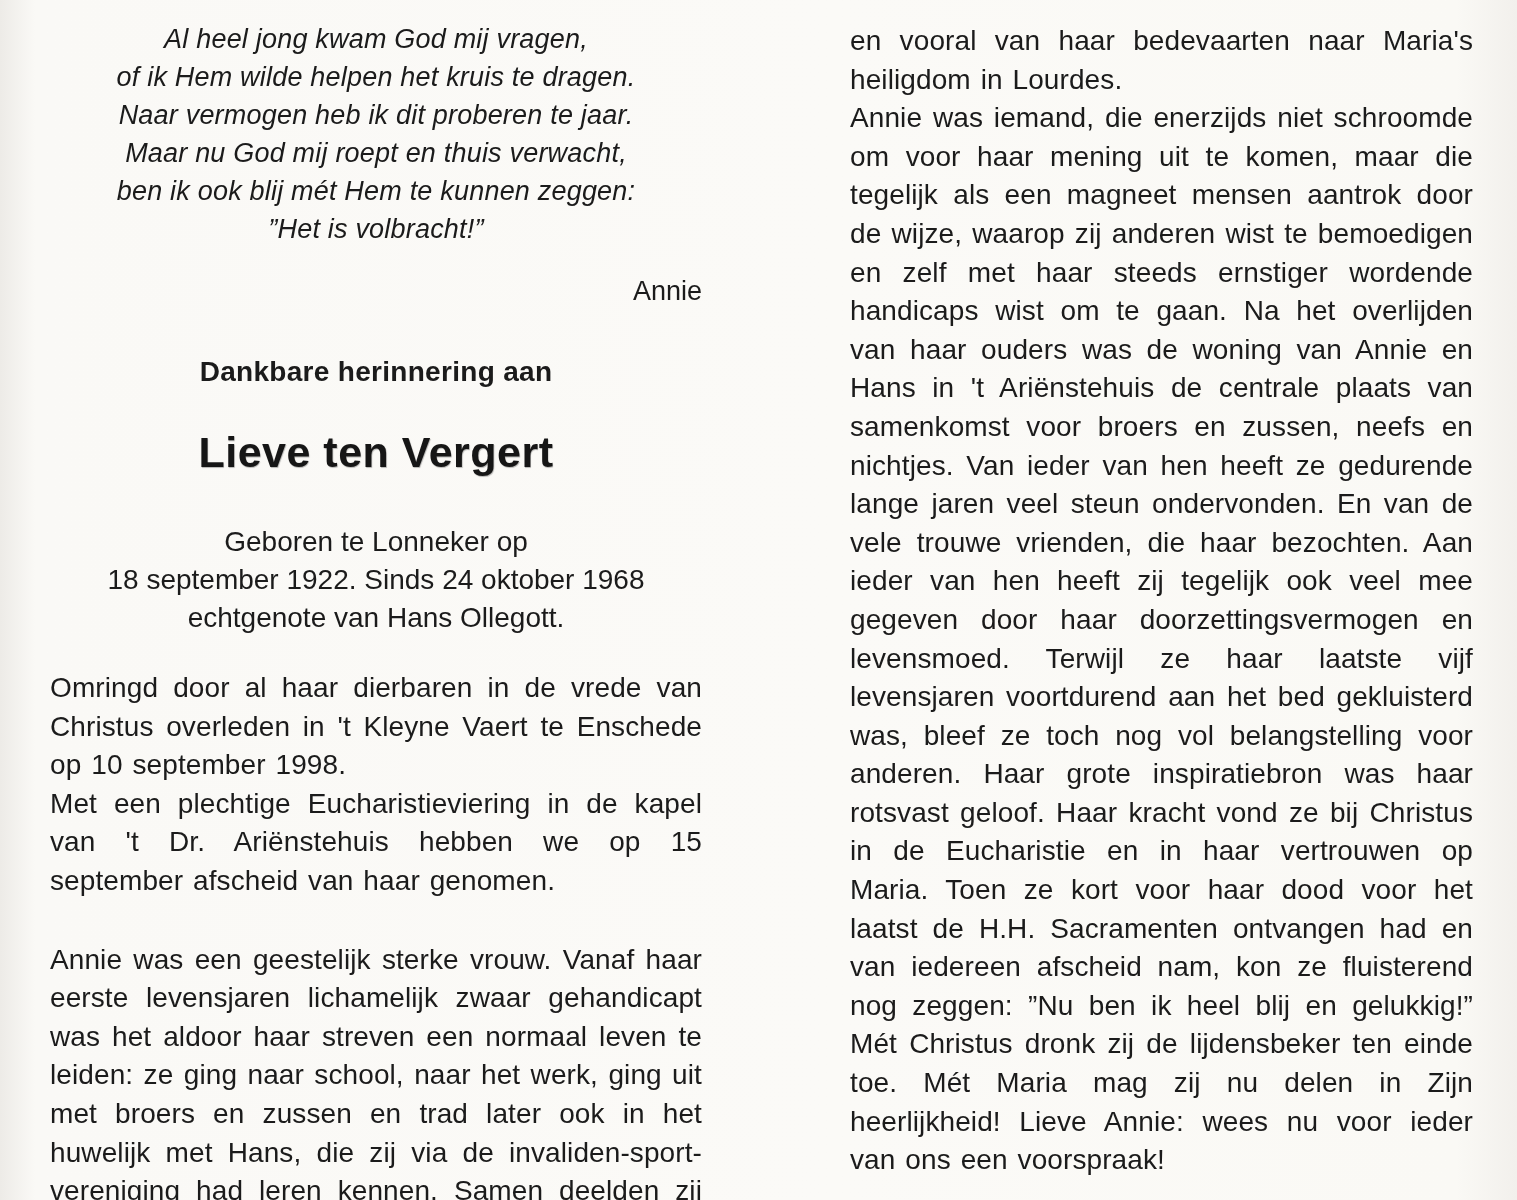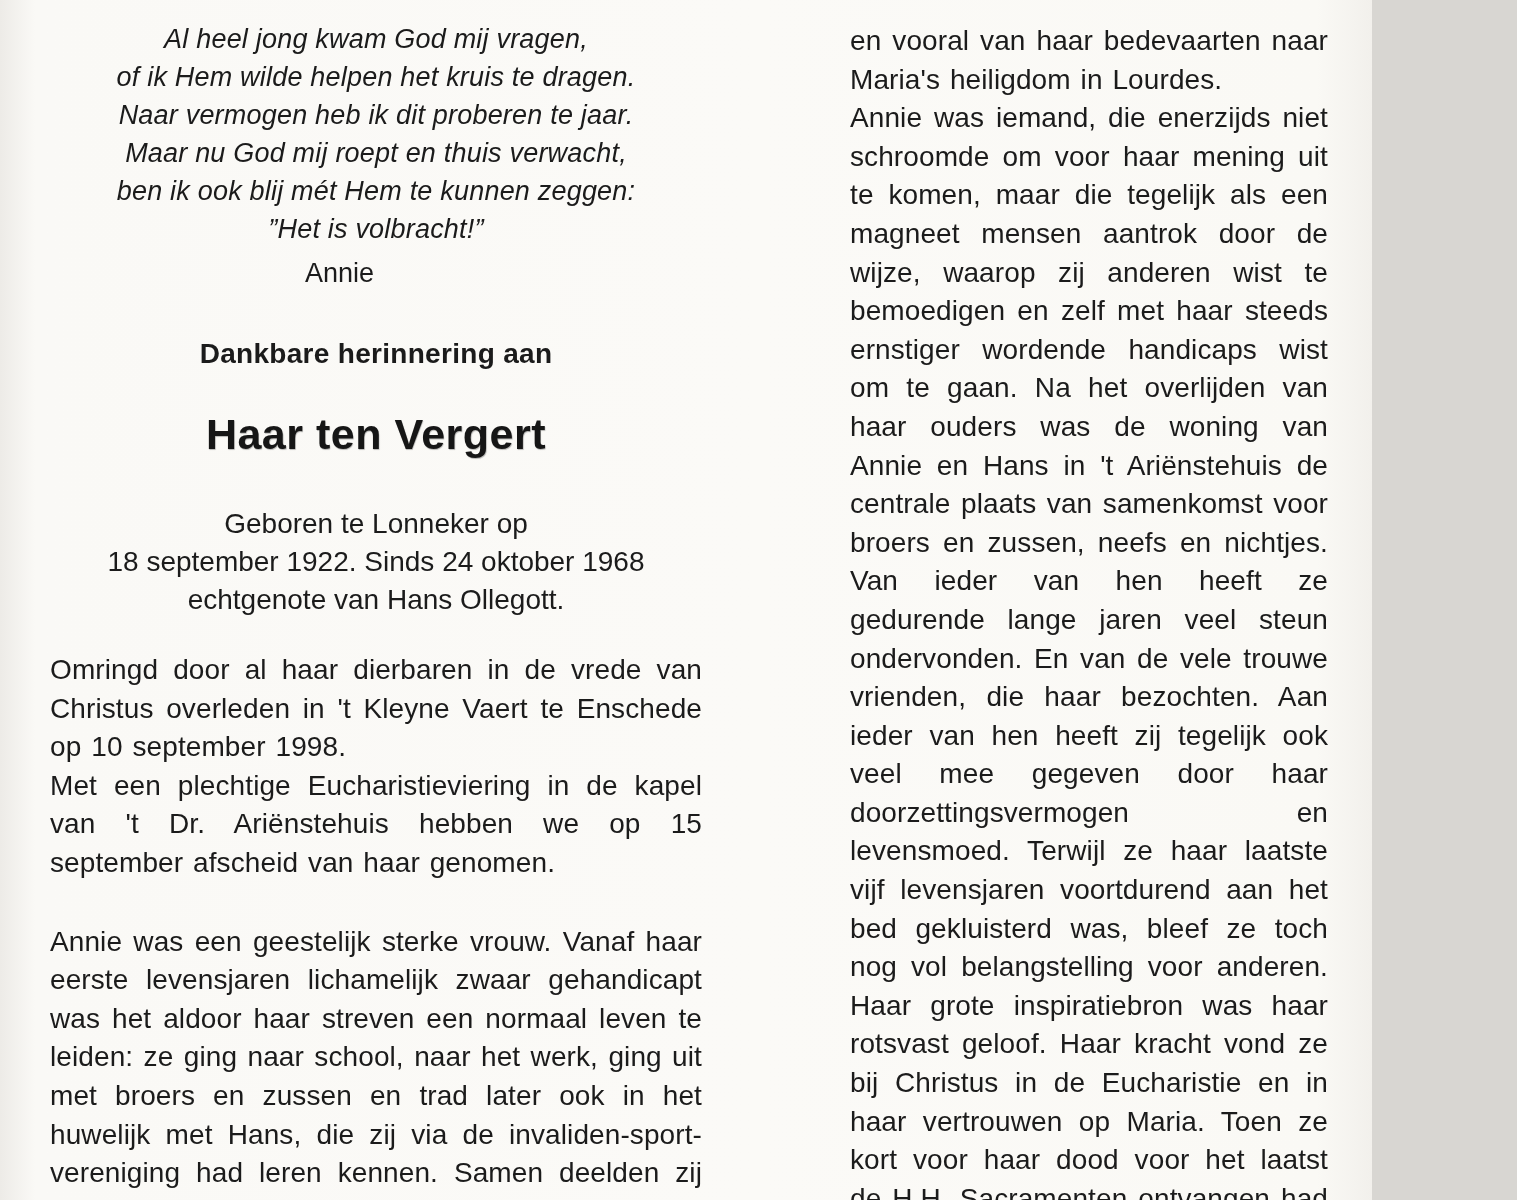--- a/index.html
+++ b/index.html
@@ -2,21 +2,21 @@
 <html><head>
 <meta charset="utf-8">
 <style>
   html, body {
     margin: 0;
     padding: 0;
     background: #d8d6d2;
   }
   .page {
     position: relative;
-    width: 1372px;
+    width: 1517px;
     height: 1200px;
     box-sizing: border-box;
     background: linear-gradient(90deg, #edebe7 0px, #faf9f6 35px, #fbfaf7 55%, #faf9f5 96%, #f2f0ec 100%);
     font-family: "Liberation Sans", sans-serif;
     color: #1b1b1b;
     display: flex;
     gap: 148px;
     padding: 14px 44px 0 50px;
     overflow: hidden;
   }
@@ -35,23 +35,23 @@
     font-size: 27px;
     line-height: 38px;
     text-align: center;
     margin-top: 6px;
     letter-spacing: 0.2px;
   }
   .poem-sign {
     font-style: normal;
     font-size: 27px;
     line-height: 38px;
-    text-align: left;
+    text-align: right;
     padding-left: 255px;
-    margin-top: 6px;
+    margin-top: 24px;
   }
   .dedication {
     font-size: 28px;
     text-align: center;
     margin-top: 46px;
     letter-spacing: 0.3px;
     font-weight: bold;
   }
   .name {
     font-size: 43px;
@@ -95,21 +95,21 @@
       <div class="poem-line">of ik Hem wilde helpen het kruis te dragen.</div>
       <div class="poem-line">Naar vermogen heb ik dit proberen te jaar.</div>
       <div class="poem-line">Maar nu God mij roept en thuis verwacht,</div>
       <div class="poem-line">ben ik ook blij mét Hem te kunnen zeggen:</div>
       <div class="poem-line">”Het is volbracht!”</div>
     </div>
     <div class="poem-sign">Annie</div>
 
     <div class="dedication">Dankbare herinnering aan</div>
 
-    <h1 class="name">Haar ten Vergert</h1>
+    <h1 class="name">Lieve ten Vergert</h1>
 
     <div class="vitals">
       <div>Geboren te Lonneker op</div>
       <div>18 september 1922. Sinds 24 oktober 1968</div>
       <div>echtgenote van Hans Ollegott.</div>
     </div>
 
     <p class="para first-block">Omringd door al haar dierbaren in de vrede van Christus overleden in 't Kleyne Vaert te Enschede op 10 september 1998.</p>
     <p class="para">Met een plechtige Eucharistieviering in de kapel van 't Dr. Ariënstehuis hebben we op 15 september afscheid van haar genomen.</p>
     <p class="para spaced">Annie was een geestelijk sterke vrouw. Vanaf haar eerste levensjaren lichamelijk zwaar gehandicapt was het aldoor haar streven een normaal leven te leiden: ze ging naar school, naar het werk, ging uit met broers en zussen en trad later ook in het huwelijk met Hans, die zij via de invaliden-sport-vereniging had leren kennen. Samen deelden zij lief en leed: 30 jaar lang. Genoten heeft ze van de vreugden van het leven: van de reisjes met het Rode Kruis, van de ziekenretraites in Zenderen</p>

